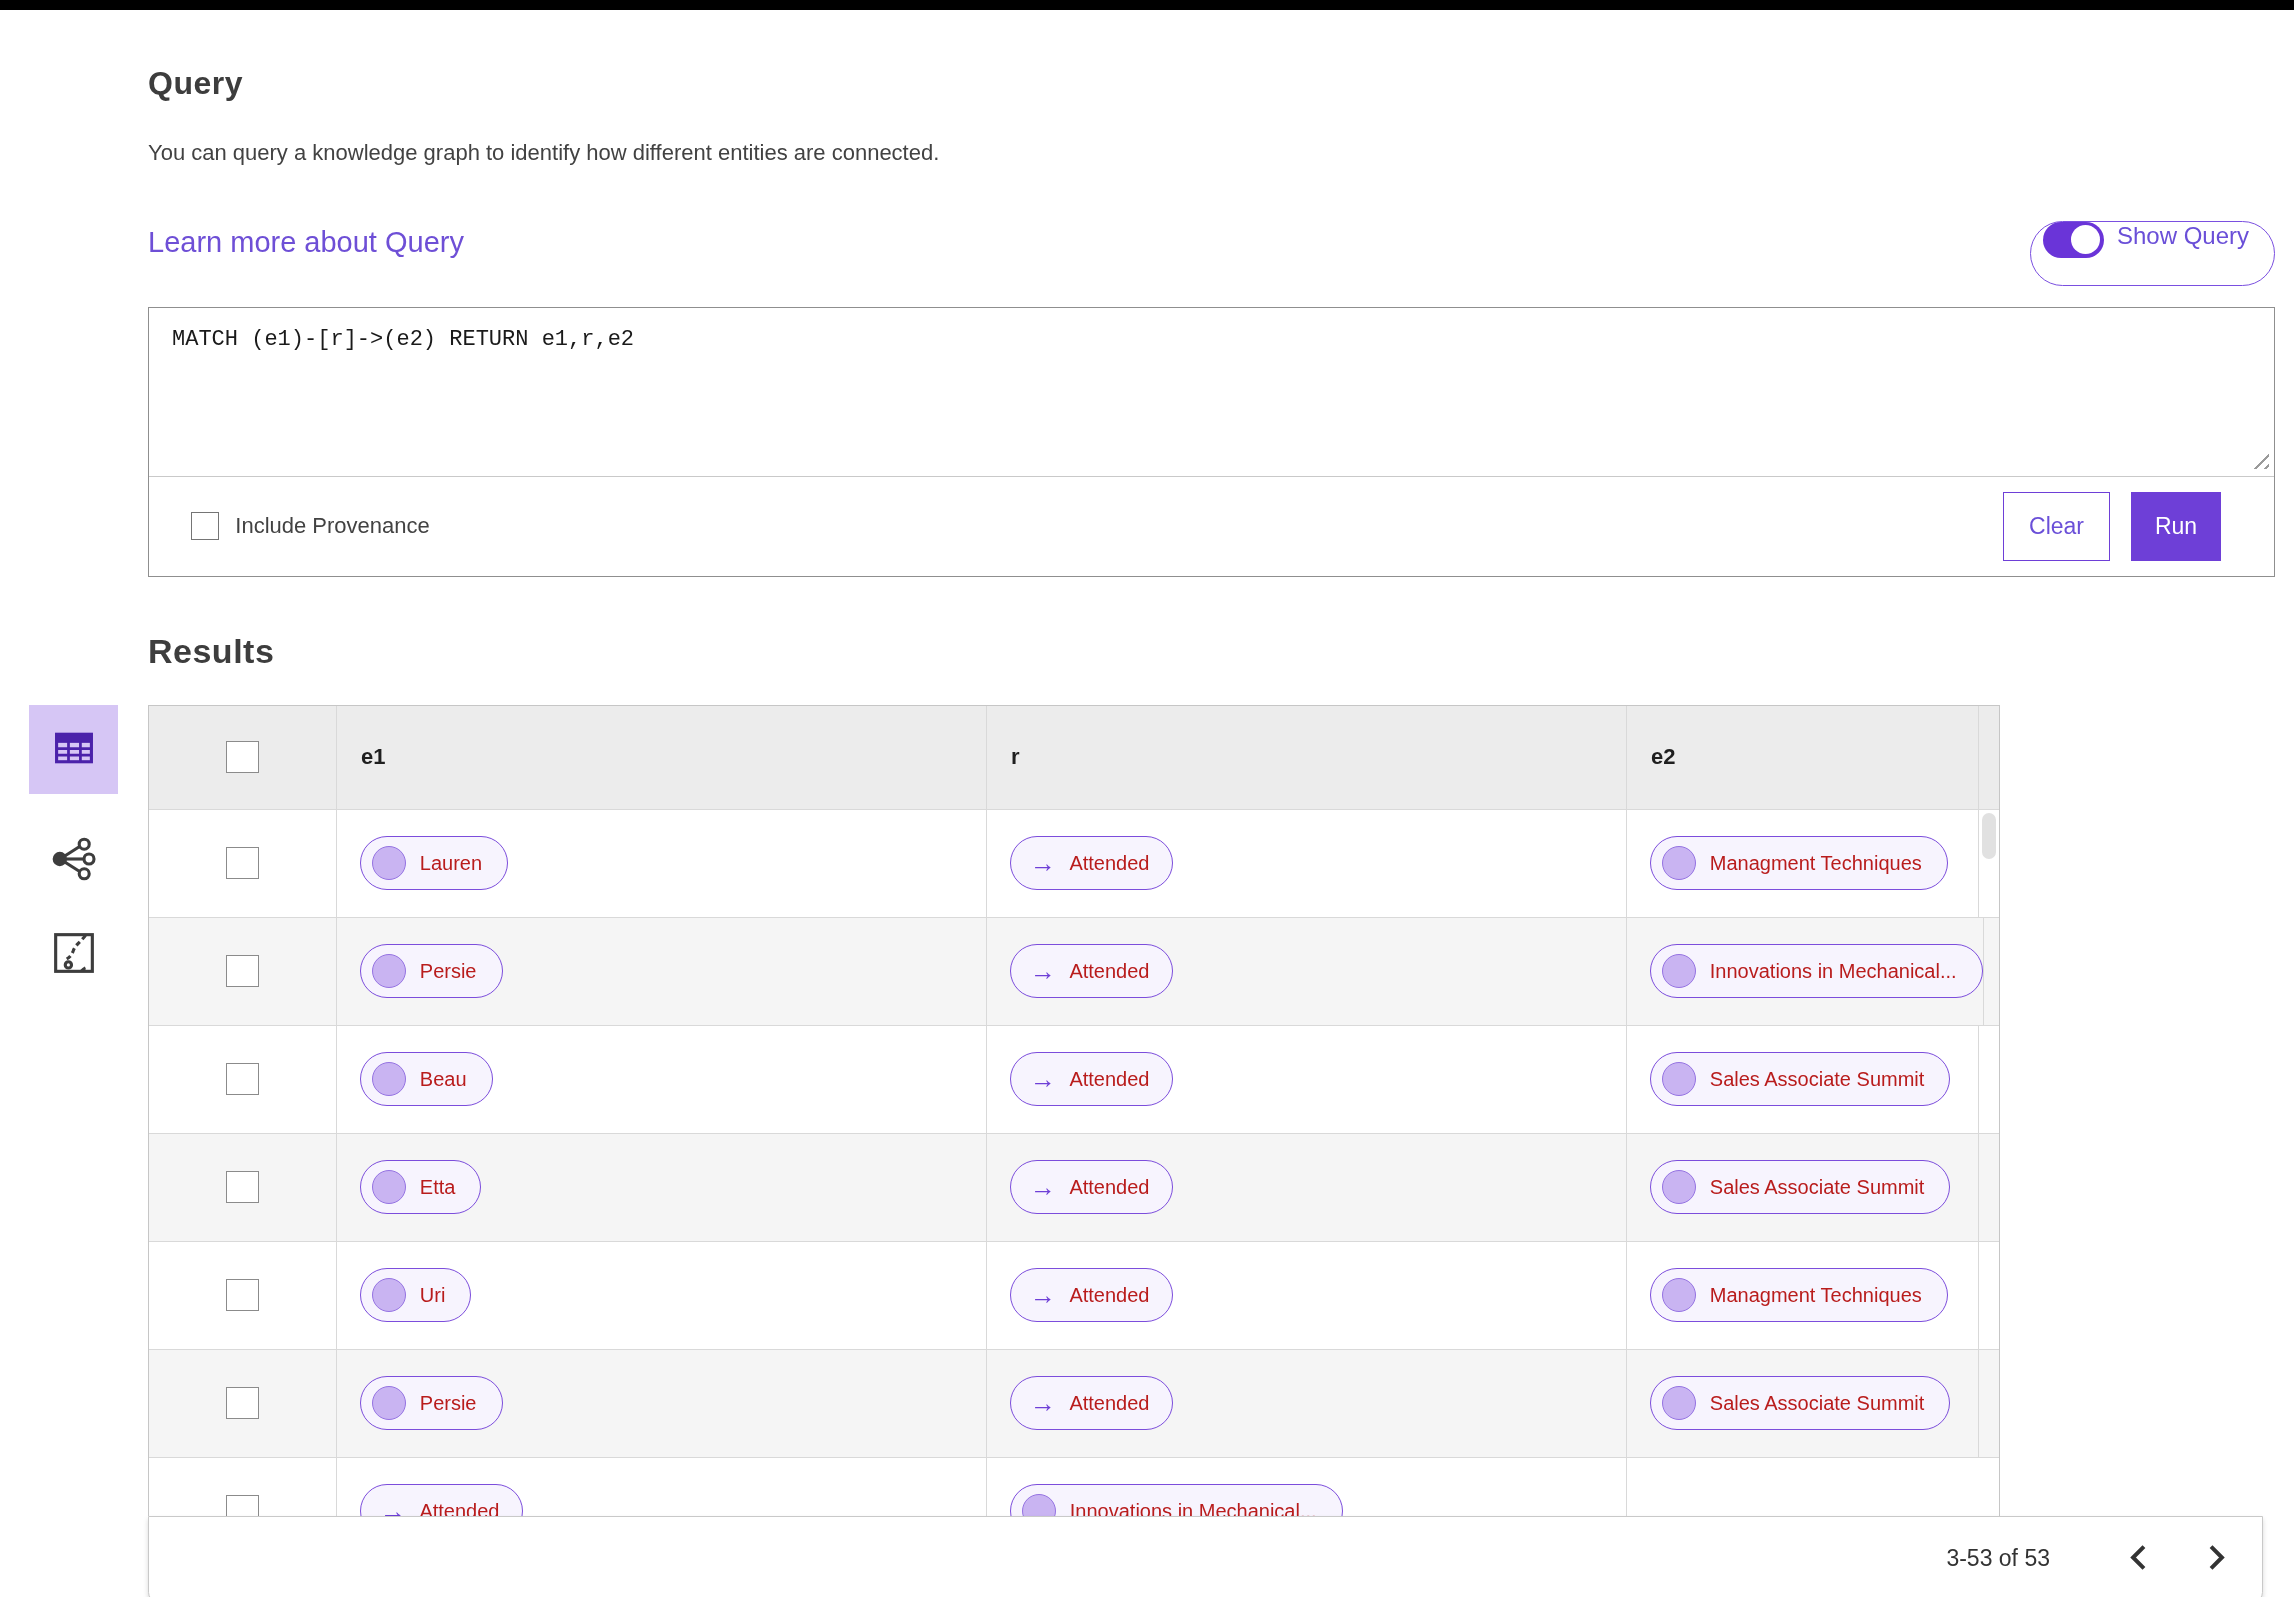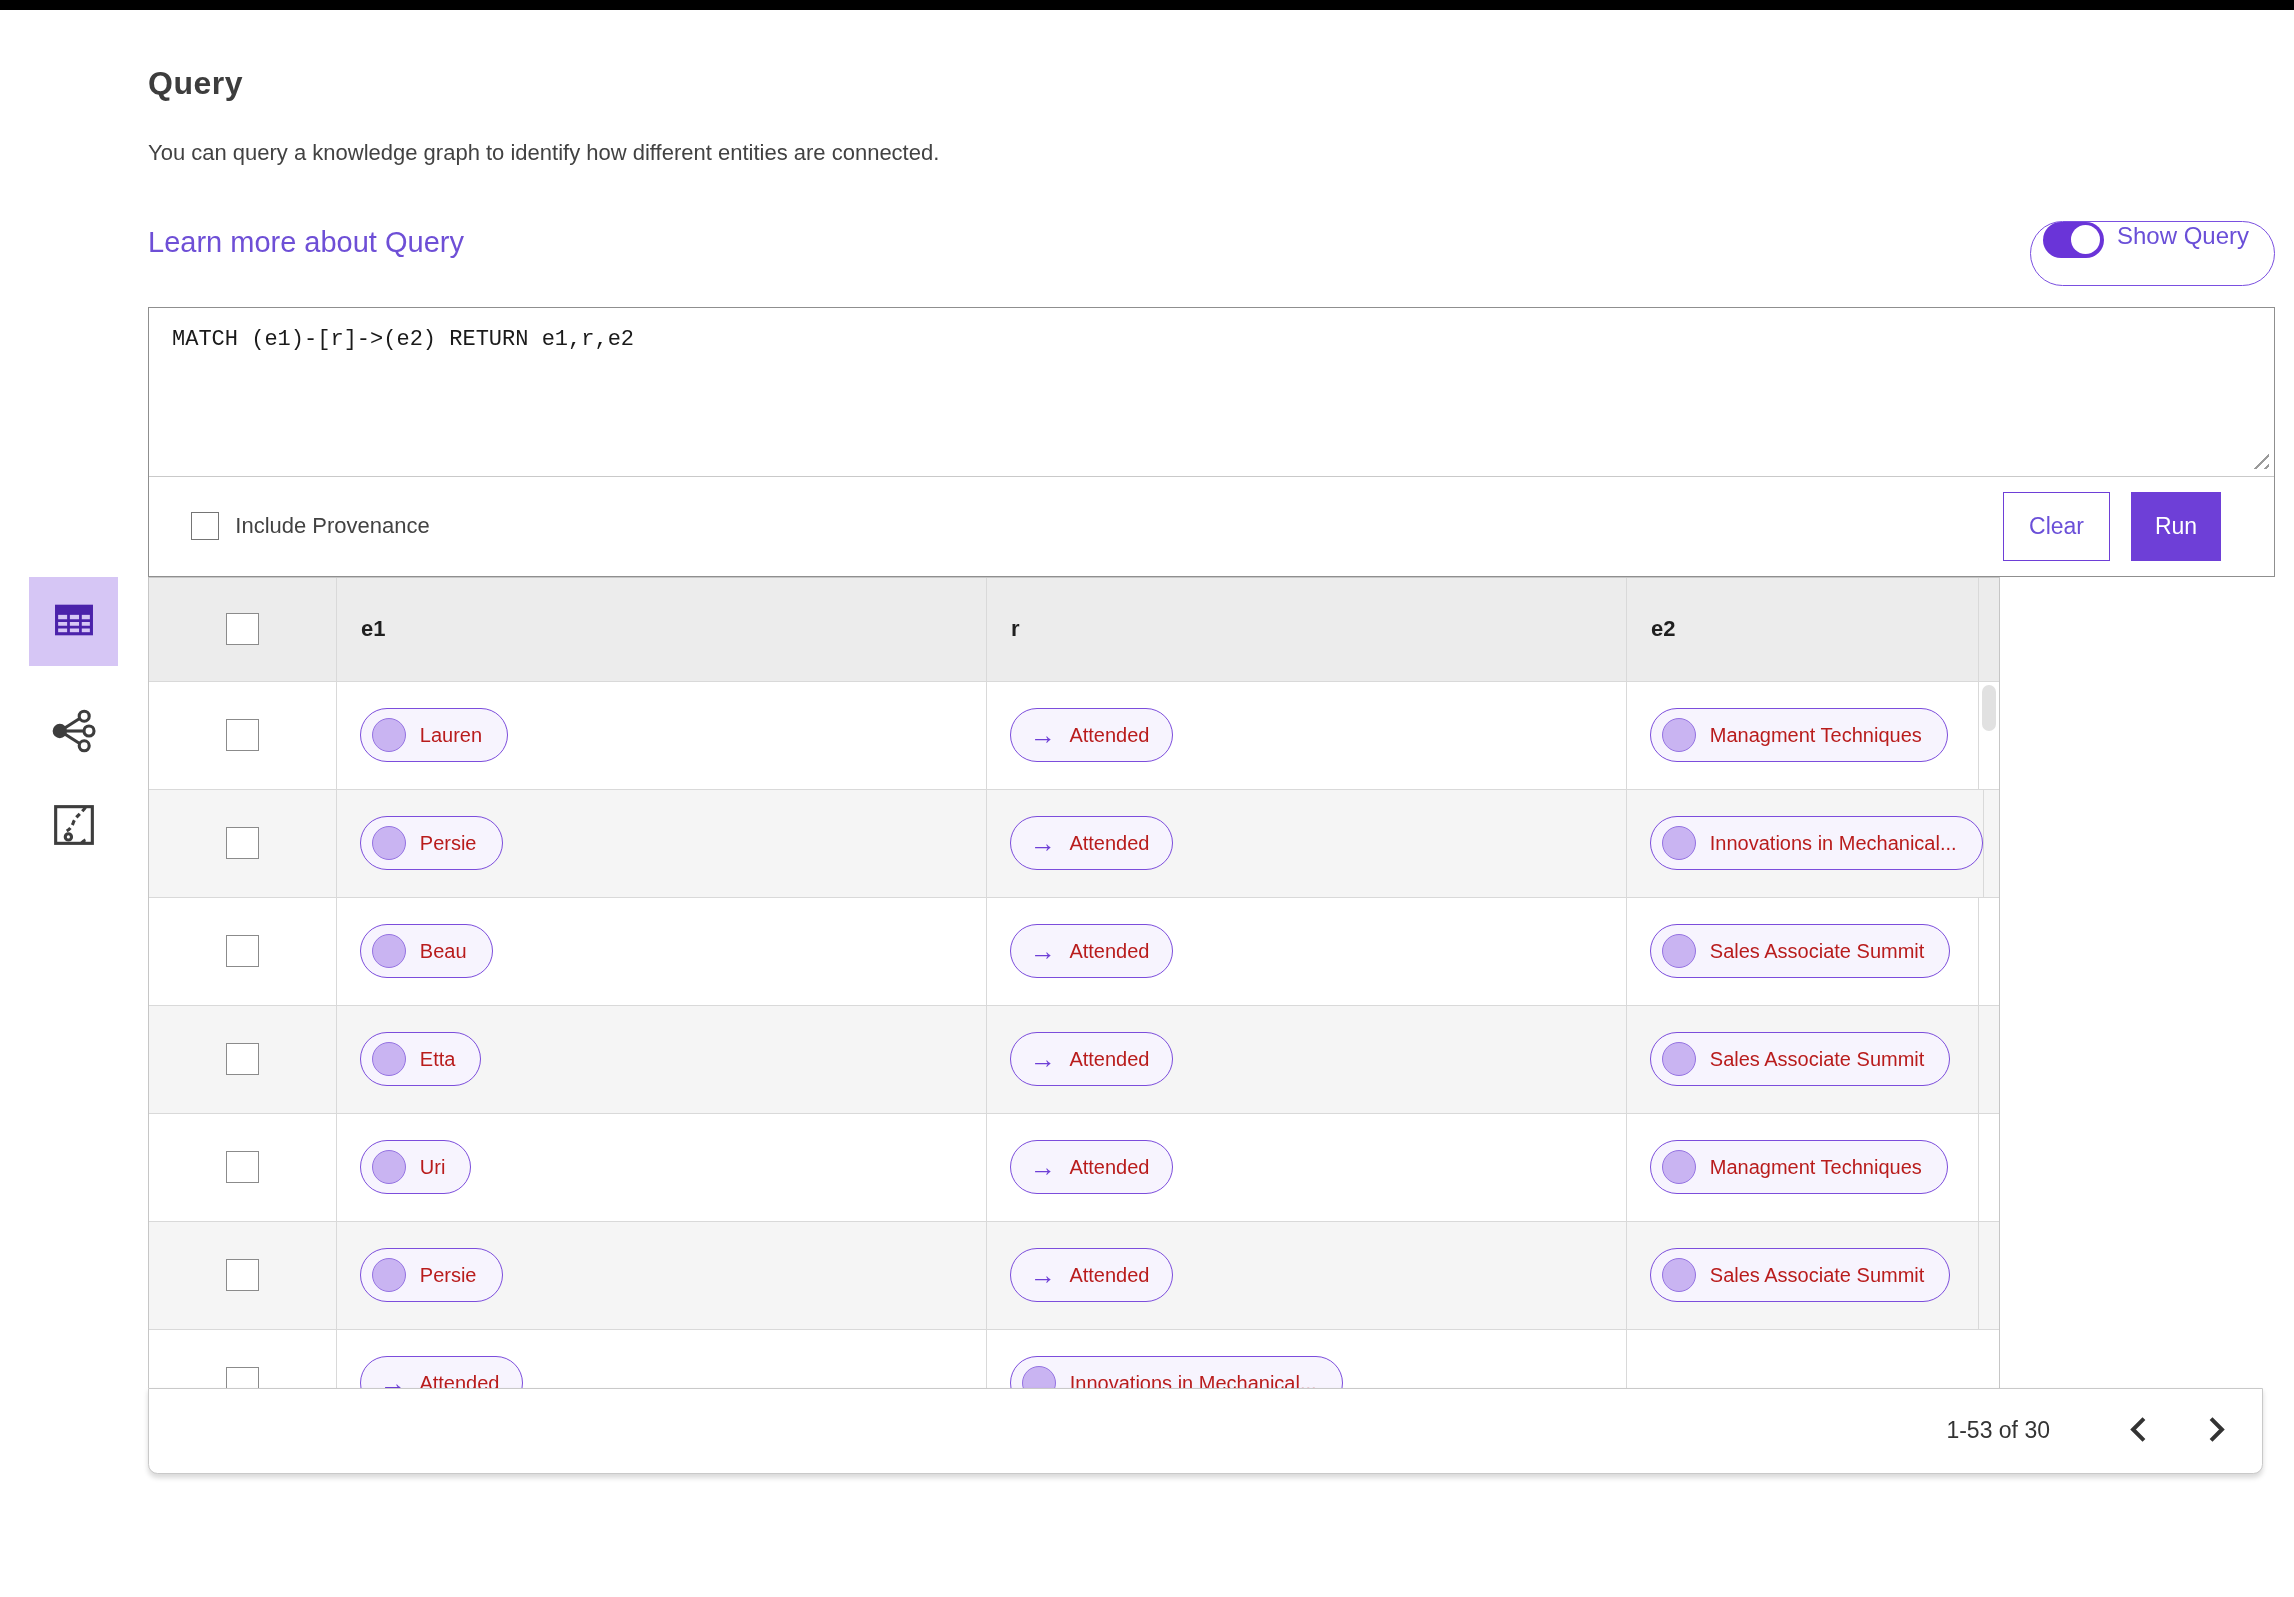--- a/index.html
+++ b/index.html
@@ -113,20 +113,21 @@
       <span class="resize-handle"></span>
     </div>
     <div class="panel-toolbar">
       <span class="cb"></span>
       <span class="cb-label">Include Provenance</span>
       <button class="btn-clear">Clear</button>
       <button class="btn-run">Run</button>
     </div>
   </div>
 
+  <h2 class="results-title">Results</h2>
 
   <div class="results-body">
 
     <div class="view-rail">
       <button class="view-btn selected">
         <span>
           <svg width="44" height="44" viewBox="0 0 24 24">
             <rect x="2.5" y="4.5" width="19" height="15" fill="none" stroke="currentColor" stroke-width="1.7"></rect>
             <rect x="2.5" y="4.5" width="19" height="4.2" fill="currentColor" stroke="currentColor" stroke-width="1"></rect>
             <line x1="9" y1="8.7" x2="9" y2="19.5" stroke="currentColor" stroke-width="1.5"></line>
@@ -347,21 +348,21 @@
               </span>
             </div>
             <div class="gutter"></div>
           </div>
         </div>
 
       <div class="scroll-thumb"></div>
     </div>
 
     <div class="table-footer">
-      <span class="range-text">1-53 of 30</span>
+      <span class="range-text">3-53 of 53</span>
       <button class="pg-btn">
         <span>
           <svg width="23" height="29" viewBox="0 0 12 16">
               <polyline points="9,2 3,8 9,14" fill="none" stroke="#333" stroke-width="2.2"></polyline>
             </svg>
         </span>
       </button>
       <button class="pg-btn last">
         <span>
           <svg width="23" height="29" viewBox="0 0 12 16">

